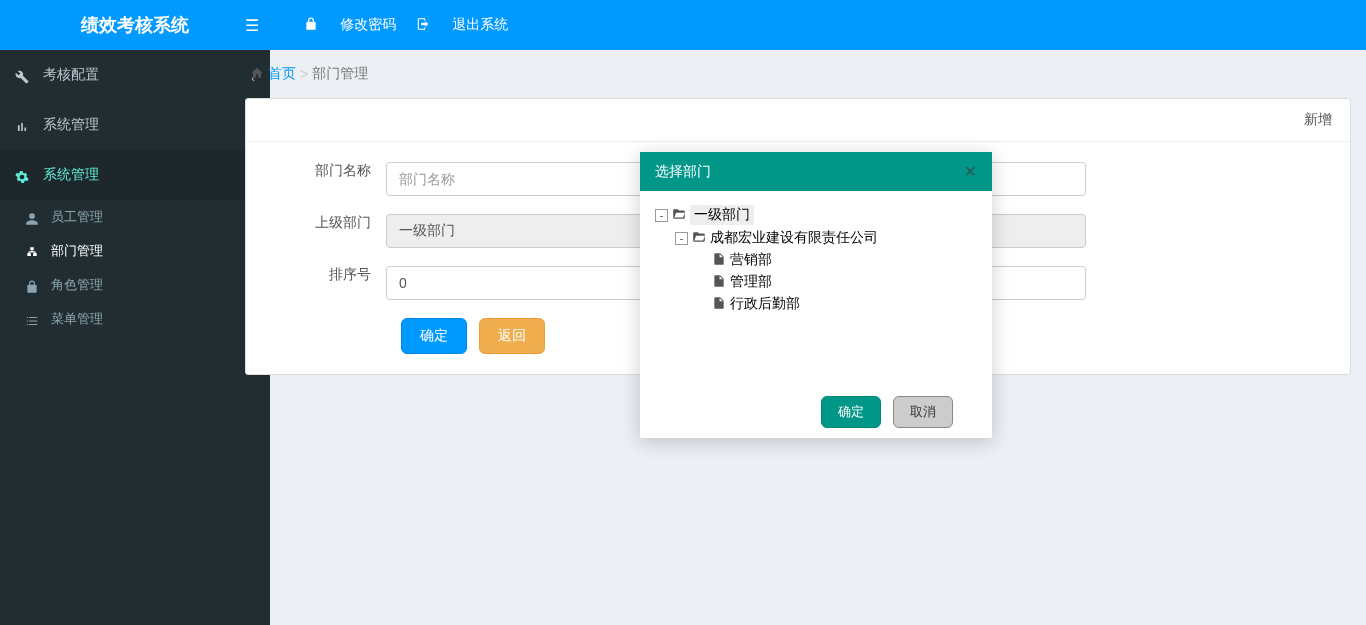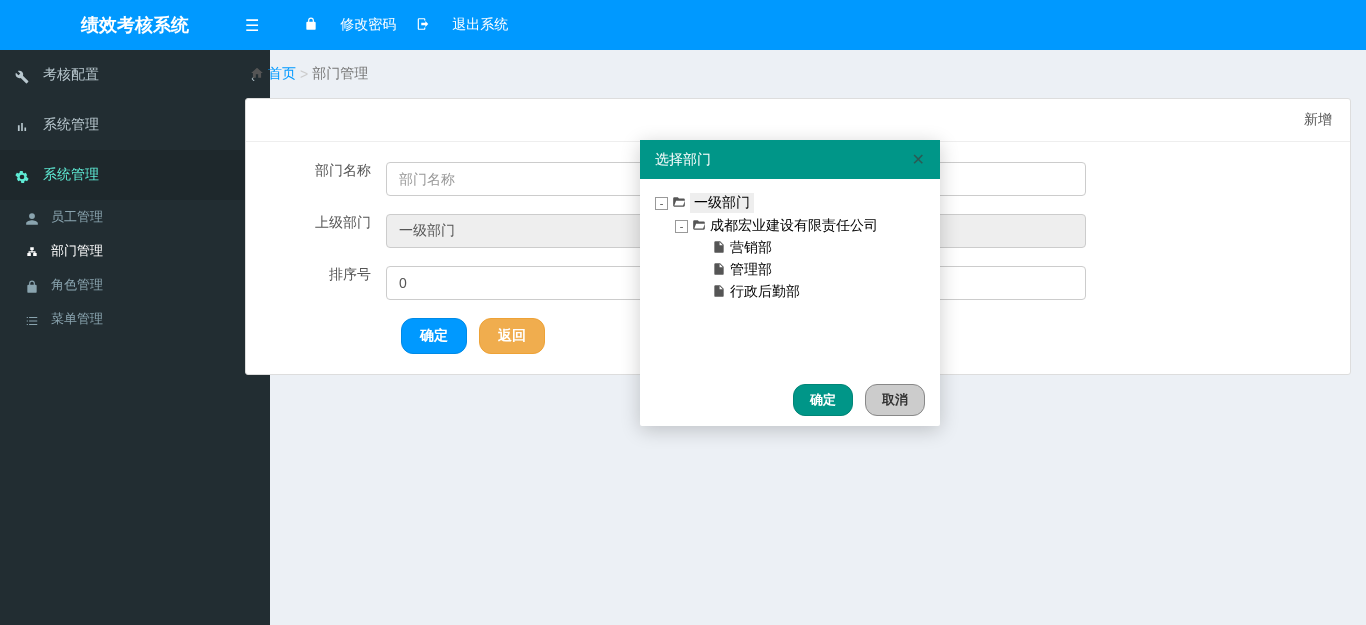--- a/index.html
+++ b/index.html
@@ -28,32 +28,32 @@
     .panel { margin: 0 15px 15px 15px; background: #fff; border: 1px solid #ddd; border-radius: 3px; }
     .panel-header { padding: 12px 18px; border-bottom: 1px solid #eee; color: #555; text-align: right; }
     .panel-body { padding: 20px; }
     
     .form-row { display: flex; margin-bottom: 18px; }
     .form-label { width: 120px; text-align: right; padding-right: 15px; color: #555; }
     .form-control { flex: 0 0 auto; width: 700px; height: 34px; padding: 6px 12px; border: 1px solid #ccc; border-radius: 4px; font-size: 14px; color: #555; }
     .form-control.readonly { background: #eee; cursor: pointer; }
     .form-control::placeholder { color: #999; }
     
-    .btn { display: inline-block; padding: 8px 18px; border: 1px solid transparent; border-radius: 12px; cursor: pointer; font-size: 14px; margin-right: 8px; font-weight: bold; }
+    .btn { display: inline-block; padding: 8px 18px; border: 1px solid transparent; border-radius: 6px; cursor: pointer; font-size: 14px; margin-right: 8px; }
     .btn-primary { background: #0099ff; color: #fff; border-color: #008ae6; }
     .btn-warning { background: #f0ad4e; color: #fff; border-color: #eea236; }
     .btn-teal { background: #009688; color: #fff; border-color: #008577; }
     .btn-default { background: #ccc; color: #333; border-color: #888; }
     .form-actions { padding-left: 135px; }
     
-    .modal { position: absolute; left: 640px; top: 140px; width: 300px; background: #fff; box-shadow: 0 4px 20px rgba(0,0,0,0.2); border-radius: 2px; z-index: 100; }
+    .modal { position: absolute; left: 640px; top: 152px; width: 352px; background: #fff; box-shadow: 0 4px 20px rgba(0,0,0,0.2); border-radius: 2px; z-index: 100; }
     .modal-header { background: #009688; color: #fff; padding: 10px 15px; display: flex; justify-content: space-between; align-items: center; }
     .modal-close { cursor: pointer; font-size: 16px; color: #2b5a54; }
     .modal-body { padding: 12px 15px; min-height: 195px; }
-    .modal-footer { padding: 10px 7px; text-align: right; border-top: 0; }
+    .modal-footer { padding: 10px 31px; text-align: right; border-top: 0; }
     .modal-footer .btn { padding: 6px 16px; font-size: 13px; }
     
     .tree-node { display: flex; align-items: center; padding: 2px 0; cursor: pointer; }
     .tree-toggle { width: 13px; height: 13px; border: 1px solid #999; display: inline-flex; align-items: center; justify-content: center; font-size: 11px; line-height: 1; margin-right: 4px; color: #555; font-family: monospace; }
     .tree-spacer { width: 17px; display: inline-block; }
     .tree-icon { margin-right: 4px; color: #555; font-size: 13px; }
     .tree-label.selected { background: #eee; padding: 1px 4px; }
     .tree-children { padding-left: 20px; }
     
     .svg-icon { width: 14px; height: 14px; fill: currentColor; }

